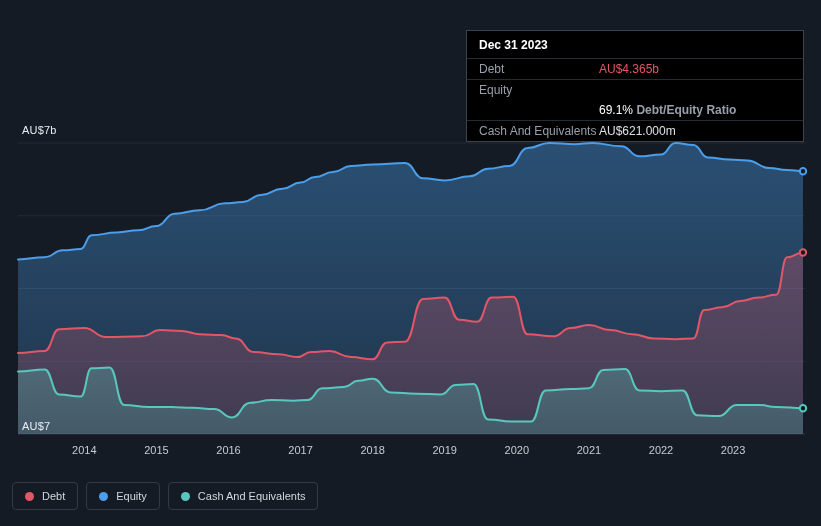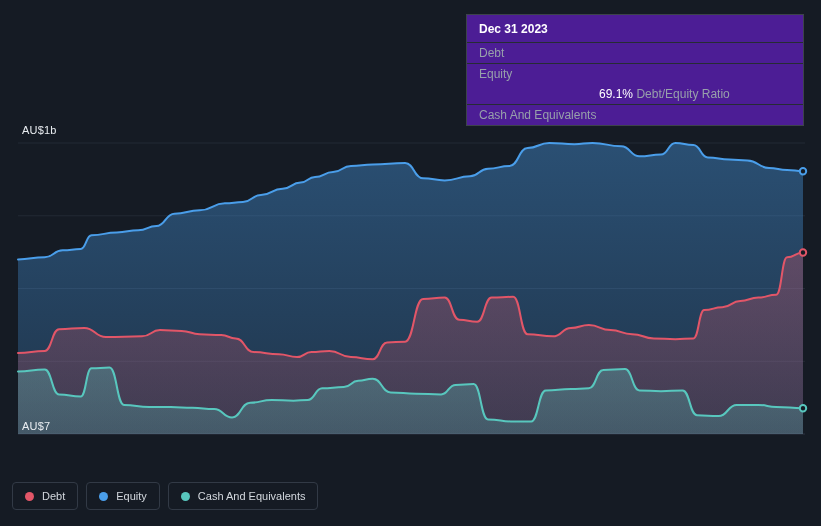--- a/index.html
+++ b/index.html
@@ -10,31 +10,31 @@
     position:relative;
     overflow:hidden;
   }
   #chart-svg{position:absolute;left:0;top:0;width:821px;height:526px;display:block}
   .ylabel{position:absolute;color:#e9edf1;font-size:11px;letter-spacing:.2px}
   .ylabel.top{left:22px;top:124px}
   .ylabel.bottom{left:22px;top:420px}
   .x-axis{position:absolute;top:444px;left:0;width:100%;height:16px}
   .x-tick{position:absolute;transform:translateX(-50%);color:#c6ccd3;font-size:11px}
   .tooltip{
-    position:absolute;left:466px;top:14px;width:338px;
-    background:#4c1d95;border:1px solid #3d434b;color:#fff;
+    position:absolute;left:466px;top:30px;width:338px;
+    background:#000000;border:1px solid #3d434b;color:#fff;
     font-size:12px;z-index:5;
   }
   .tt-header{padding:7px 12px 6px 12px;font-weight:700;border-bottom:1px solid #262c33}
   .tt-row{display:grid;grid-template-columns:120px 1fr;padding:3px 12px;align-items:baseline}
   .tt-row.bordered{border-bottom:1px solid #262c33}
   .tt-label{color:#97a0ab}
   .tt-value.cash{color:#dde1e5}
   .ratio-pct{font-weight:400;color:#ffffff}
-  .ratio-label{color:#97a0ab;font-weight:400}
+  .ratio-label{color:#97a0ab;font-weight:700}
   .legend{position:absolute;left:12px;top:482px;display:flex;gap:8px;z-index:5}
   .legend-pill{
     display:flex;align-items:center;gap:8px;
     border:1px solid #323a46;border-radius:4px;
     padding:7px 12px;cursor:pointer;background:transparent;
   }
   .legend-dot{width:9px;height:9px;border-radius:50%;flex:0 0 auto}
   .legend-label{color:#d3d8de;font-size:11px;white-space:nowrap}
 </style>
 </head>
@@ -66,37 +66,51 @@
       <path d="M 18.0 352.9 C 31.3 352.9 31.3 350.9 44.7 350.9 C 51.9 350.9 51.9 329.2 59.1 329.2 C 71.7 329.2 71.7 328.0 84.3 328.0 C 95.1 328.0 95.1 337.1 105.9 337.1 C 124.0 337.1 124.0 336.3 142.0 336.3 C 151.0 336.3 151.0 330.1 160.0 330.1 C 170.8 330.1 170.8 330.9 181.6 330.9 C 190.6 330.9 190.6 334.2 199.7 334.2 C 210.5 334.2 210.5 335.1 221.3 335.1 C 228.5 335.1 228.5 338.4 235.7 338.4 C 244.7 338.4 244.7 352.1 253.7 352.1 C 266.3 352.1 266.3 354.2 278.9 354.2 C 288.0 354.2 288.0 357.1 297.0 357.1 C 304.2 357.1 304.2 352.1 311.4 352.1 C 320.4 352.1 320.4 350.9 329.4 350.9 C 340.2 350.9 340.2 357.1 351.0 357.1 C 361.8 357.1 361.8 359.2 372.7 359.2 C 379.9 359.2 379.9 342.5 387.1 342.5 C 396.1 342.5 396.1 341.7 405.1 341.7 C 414.1 341.7 414.1 298.9 423.1 298.9 C 433.9 298.9 433.9 297.6 444.7 297.6 C 451.9 297.6 451.9 319.7 459.2 319.7 C 468.2 319.7 468.2 321.8 477.2 321.8 C 484.4 321.8 484.4 297.6 491.6 297.6 C 502.4 297.6 502.4 296.8 513.2 296.8 C 520.4 296.8 520.4 334.2 527.6 334.2 C 540.3 334.2 540.3 336.3 552.9 336.3 C 561.9 336.3 561.9 328.0 570.9 328.0 C 579.9 328.0 579.9 325.1 588.9 325.1 C 599.7 325.1 599.7 330.1 610.5 330.1 C 621.3 330.1 621.3 334.2 632.2 334.2 C 643.0 334.2 643.0 338.4 653.8 338.4 C 664.6 338.4 664.6 339.2 675.4 339.2 C 684.4 339.2 684.4 338.4 693.4 338.4 C 698.8 338.4 698.8 310.1 704.2 310.1 C 713.3 310.1 713.3 307.2 722.3 307.2 C 731.3 307.2 731.3 301.0 740.3 301.0 C 749.3 301.0 749.3 297.6 758.3 297.6 C 767.3 297.6 767.3 294.7 776.3 294.7 C 781.7 294.7 781.7 257.3 787.1 257.3 C 795.1 257.3 795.1 252.5 803.0 252.5 L 803 434 L 18 434 Z" fill="url(#grad1)" stroke="none"></path>
       <path d="M 18.0 371.6 C 31.3 371.6 31.3 369.6 44.7 369.6 C 51.9 369.6 51.9 394.5 59.1 394.5 C 69.9 394.5 69.9 396.6 80.7 396.6 C 86.1 396.6 86.1 368.3 91.5 368.3 C 100.5 368.3 100.5 367.5 109.5 367.5 C 116.8 367.5 116.8 404.9 124.0 404.9 C 136.6 404.9 136.6 407.0 149.2 407.0 C 160.0 407.0 160.0 407.0 170.8 407.0 C 181.6 407.0 181.6 407.8 192.4 407.8 C 203.3 407.8 203.3 409.1 214.1 409.1 C 223.1 409.1 223.1 417.4 232.1 417.4 C 241.1 417.4 241.1 402.8 250.1 402.8 C 260.9 402.8 260.9 399.9 271.7 399.9 C 282.6 399.9 282.6 400.7 293.4 400.7 C 300.6 400.7 300.6 399.9 307.8 399.9 C 315.0 399.9 315.0 388.3 322.2 388.3 C 333.0 388.3 333.0 387.0 343.8 387.0 C 351.0 387.0 351.0 380.8 358.2 380.8 C 365.4 380.8 365.4 378.7 372.7 378.7 C 381.7 378.7 381.7 392.4 390.7 392.4 C 403.3 392.4 403.3 393.7 415.9 393.7 C 428.5 393.7 428.5 394.5 441.1 394.5 C 448.3 394.5 448.3 384.9 455.6 384.9 C 464.6 384.9 464.6 384.1 473.6 384.1 C 480.8 384.1 480.8 419.4 488.0 419.4 C 500.6 419.4 500.6 421.5 513.2 421.5 C 522.2 421.5 522.2 421.5 531.2 421.5 C 538.4 421.5 538.4 390.4 545.7 390.4 C 558.3 390.4 558.3 389.1 570.9 389.1 C 579.9 389.1 579.9 388.3 588.9 388.3 C 596.1 388.3 596.1 370.0 603.3 370.0 C 614.1 370.0 614.1 369.1 625.0 369.1 C 632.2 369.1 632.2 390.4 639.4 390.4 C 650.2 390.4 650.2 391.2 661.0 391.2 C 671.8 391.2 671.8 390.4 682.6 390.4 C 689.8 390.4 689.8 415.3 697.0 415.3 C 707.8 415.3 707.8 416.1 718.7 416.1 C 727.7 416.1 727.7 404.9 736.7 404.9 C 747.5 404.9 747.5 404.9 758.3 404.9 C 767.3 404.9 767.3 407.0 776.3 407.0 C 789.7 407.0 789.7 408.2 803.0 408.2 L 803 434 L 18 434 Z" fill="url(#grad2)" stroke="none"></path>
       <path d="M 18.0 259.4 C 31.3 259.4 31.3 257.3 44.7 257.3 C 53.7 257.3 53.7 250.3 62.7 250.3 C 71.7 250.3 71.7 249.0 80.7 249.0 C 86.1 249.0 86.1 235.3 91.5 235.3 C 104.1 235.3 104.1 232.4 116.8 232.4 C 127.6 232.4 127.6 230.3 138.4 230.3 C 147.4 230.3 147.4 226.1 156.4 226.1 C 165.4 226.1 165.4 213.7 174.4 213.7 C 187.0 213.7 187.0 210.3 199.7 210.3 C 212.3 210.3 212.3 203.3 224.9 203.3 C 233.9 203.3 233.9 202.0 242.9 202.0 C 251.9 202.0 251.9 195.0 260.9 195.0 C 271.7 195.0 271.7 188.7 282.6 188.7 C 291.6 188.7 291.6 182.5 300.6 182.5 C 307.8 182.5 307.8 177.1 315.0 177.1 C 324.0 177.1 324.0 172.1 333.0 172.1 C 342.0 172.1 342.0 165.9 351.0 165.9 C 361.8 165.9 361.8 164.6 372.7 164.6 C 388.9 164.6 388.9 163.0 405.1 163.0 C 414.1 163.0 414.1 178.3 423.1 178.3 C 433.9 178.3 433.9 180.4 444.7 180.4 C 457.4 180.4 457.4 176.3 470.0 176.3 C 479.0 176.3 479.0 168.8 488.0 168.8 C 498.8 168.8 498.8 165.9 509.6 165.9 C 518.6 165.9 518.6 148.0 527.6 148.0 C 538.4 148.0 538.4 143.0 549.3 143.0 C 561.9 143.0 561.9 144.2 574.5 144.2 C 583.5 144.2 583.5 143.0 592.5 143.0 C 606.9 143.0 606.9 146.3 621.3 146.3 C 630.4 146.3 630.4 156.3 639.4 156.3 C 650.2 156.3 650.2 154.6 661.0 154.6 C 668.2 154.6 668.2 143.0 675.4 143.0 C 684.4 143.0 684.4 145.1 693.4 145.1 C 700.6 145.1 700.6 157.5 707.8 157.5 C 718.7 157.5 718.7 159.6 729.5 159.6 C 738.5 159.6 738.5 160.5 747.5 160.5 C 758.3 160.5 758.3 167.9 769.1 167.9 C 778.1 167.9 778.1 170.0 787.1 170.0 C 795.1 170.0 795.1 171.2 803.0 171.2" fill="none" stroke="#4a9eea" stroke-width="2" stroke-linejoin="round" stroke-linecap="round"></path>
       <path d="M 18.0 352.9 C 31.3 352.9 31.3 350.9 44.7 350.9 C 51.9 350.9 51.9 329.2 59.1 329.2 C 71.7 329.2 71.7 328.0 84.3 328.0 C 95.1 328.0 95.1 337.1 105.9 337.1 C 124.0 337.1 124.0 336.3 142.0 336.3 C 151.0 336.3 151.0 330.1 160.0 330.1 C 170.8 330.1 170.8 330.9 181.6 330.9 C 190.6 330.9 190.6 334.2 199.7 334.2 C 210.5 334.2 210.5 335.1 221.3 335.1 C 228.5 335.1 228.5 338.4 235.7 338.4 C 244.7 338.4 244.7 352.1 253.7 352.1 C 266.3 352.1 266.3 354.2 278.9 354.2 C 288.0 354.2 288.0 357.1 297.0 357.1 C 304.2 357.1 304.2 352.1 311.4 352.1 C 320.4 352.1 320.4 350.9 329.4 350.9 C 340.2 350.9 340.2 357.1 351.0 357.1 C 361.8 357.1 361.8 359.2 372.7 359.2 C 379.9 359.2 379.9 342.5 387.1 342.5 C 396.1 342.5 396.1 341.7 405.1 341.7 C 414.1 341.7 414.1 298.9 423.1 298.9 C 433.9 298.9 433.9 297.6 444.7 297.6 C 451.9 297.6 451.9 319.7 459.2 319.7 C 468.2 319.7 468.2 321.8 477.2 321.8 C 484.4 321.8 484.4 297.6 491.6 297.6 C 502.4 297.6 502.4 296.8 513.2 296.8 C 520.4 296.8 520.4 334.2 527.6 334.2 C 540.3 334.2 540.3 336.3 552.9 336.3 C 561.9 336.3 561.9 328.0 570.9 328.0 C 579.9 328.0 579.9 325.1 588.9 325.1 C 599.7 325.1 599.7 330.1 610.5 330.1 C 621.3 330.1 621.3 334.2 632.2 334.2 C 643.0 334.2 643.0 338.4 653.8 338.4 C 664.6 338.4 664.6 339.2 675.4 339.2 C 684.4 339.2 684.4 338.4 693.4 338.4 C 698.8 338.4 698.8 310.1 704.2 310.1 C 713.3 310.1 713.3 307.2 722.3 307.2 C 731.3 307.2 731.3 301.0 740.3 301.0 C 749.3 301.0 749.3 297.6 758.3 297.6 C 767.3 297.6 767.3 294.7 776.3 294.7 C 781.7 294.7 781.7 257.3 787.1 257.3 C 795.1 257.3 795.1 252.5 803.0 252.5" fill="none" stroke="#e25668" stroke-width="2" stroke-linejoin="round" stroke-linecap="round"></path>
       <path d="M 18.0 371.6 C 31.3 371.6 31.3 369.6 44.7 369.6 C 51.9 369.6 51.9 394.5 59.1 394.5 C 69.9 394.5 69.9 396.6 80.7 396.6 C 86.1 396.6 86.1 368.3 91.5 368.3 C 100.5 368.3 100.5 367.5 109.5 367.5 C 116.8 367.5 116.8 404.9 124.0 404.9 C 136.6 404.9 136.6 407.0 149.2 407.0 C 160.0 407.0 160.0 407.0 170.8 407.0 C 181.6 407.0 181.6 407.8 192.4 407.8 C 203.3 407.8 203.3 409.1 214.1 409.1 C 223.1 409.1 223.1 417.4 232.1 417.4 C 241.1 417.4 241.1 402.8 250.1 402.8 C 260.9 402.8 260.9 399.9 271.7 399.9 C 282.6 399.9 282.6 400.7 293.4 400.7 C 300.6 400.7 300.6 399.9 307.8 399.9 C 315.0 399.9 315.0 388.3 322.2 388.3 C 333.0 388.3 333.0 387.0 343.8 387.0 C 351.0 387.0 351.0 380.8 358.2 380.8 C 365.4 380.8 365.4 378.7 372.7 378.7 C 381.7 378.7 381.7 392.4 390.7 392.4 C 403.3 392.4 403.3 393.7 415.9 393.7 C 428.5 393.7 428.5 394.5 441.1 394.5 C 448.3 394.5 448.3 384.9 455.6 384.9 C 464.6 384.9 464.6 384.1 473.6 384.1 C 480.8 384.1 480.8 419.4 488.0 419.4 C 500.6 419.4 500.6 421.5 513.2 421.5 C 522.2 421.5 522.2 421.5 531.2 421.5 C 538.4 421.5 538.4 390.4 545.7 390.4 C 558.3 390.4 558.3 389.1 570.9 389.1 C 579.9 389.1 579.9 388.3 588.9 388.3 C 596.1 388.3 596.1 370.0 603.3 370.0 C 614.1 370.0 614.1 369.1 625.0 369.1 C 632.2 369.1 632.2 390.4 639.4 390.4 C 650.2 390.4 650.2 391.2 661.0 391.2 C 671.8 391.2 671.8 390.4 682.6 390.4 C 689.8 390.4 689.8 415.3 697.0 415.3 C 707.8 415.3 707.8 416.1 718.7 416.1 C 727.7 416.1 727.7 404.9 736.7 404.9 C 747.5 404.9 747.5 404.9 758.3 404.9 C 767.3 404.9 767.3 407.0 776.3 407.0 C 789.7 407.0 789.7 408.2 803.0 408.2" fill="none" stroke="#58c7be" stroke-width="2" stroke-linejoin="round" stroke-linecap="round"></path>
       <circle cx="803.0" cy="171.2" r="3.2" fill="#151b24" stroke="#4a9eea" stroke-width="2"></circle>
       <circle cx="803.0" cy="252.5" r="3.2" fill="#151b24" stroke="#e25668" stroke-width="2"></circle>
       <circle cx="803.0" cy="408.2" r="3.2" fill="#151b24" stroke="#58c7be" stroke-width="2"></circle>
     </svg>
 
-  <div class="ylabel top">AU$1b</div>
+  <div class="ylabel top">AU$7b</div>
   <div class="ylabel bottom">AU$7</div>
+  <div id="x-axis" class="x-axis">
+      <span class="x-tick" style="left: 84.3px;">2014</span>
+      <span class="x-tick" style="left: 156.4px;">2015</span>
+      <span class="x-tick" style="left: 228.5px;">2016</span>
+      <span class="x-tick" style="left: 300.6px;">2017</span>
+      <span class="x-tick" style="left: 372.7px;">2018</span>
+      <span class="x-tick" style="left: 444.7px;">2019</span>
+      <span class="x-tick" style="left: 516.8px;">2020</span>
+      <span class="x-tick" style="left: 588.9px;">2021</span>
+      <span class="x-tick" style="left: 661px;">2022</span>
+      <span class="x-tick" style="left: 733.1px;">2023</span>
+    </div>
 
   <div class="tooltip">
     <div class="tt-header">Dec 31 2023</div>
     <div class="tt-row bordered">
       <span class="tt-label">Debt</span>
+      <span class="tt-value" style="color: rgb(226, 86, 104);">AU$4.365b</span>
     </div>
     <div class="tt-row">
       <span class="tt-label">Equity</span>
     </div>
     <div class="tt-row bordered">
       <span></span>
       <span class="tt-value"><span class="ratio-pct">69.1%</span> <span class="ratio-label">Debt/Equity Ratio</span></span>
     </div>
     <div class="tt-row">
       <span class="tt-label">Cash And Equivalents</span>
+      <span class="tt-value cash">AU$621.000m</span>
     </div>
   </div>
 
   <div class="legend">
     <div class="legend-pill">
       <span class="legend-dot" style="background: rgb(226, 86, 104);"></span>
       <span class="legend-label">Debt</span>
     </div>
     <div class="legend-pill">
       <span class="legend-dot" style="background: rgb(74, 158, 234);"></span>

